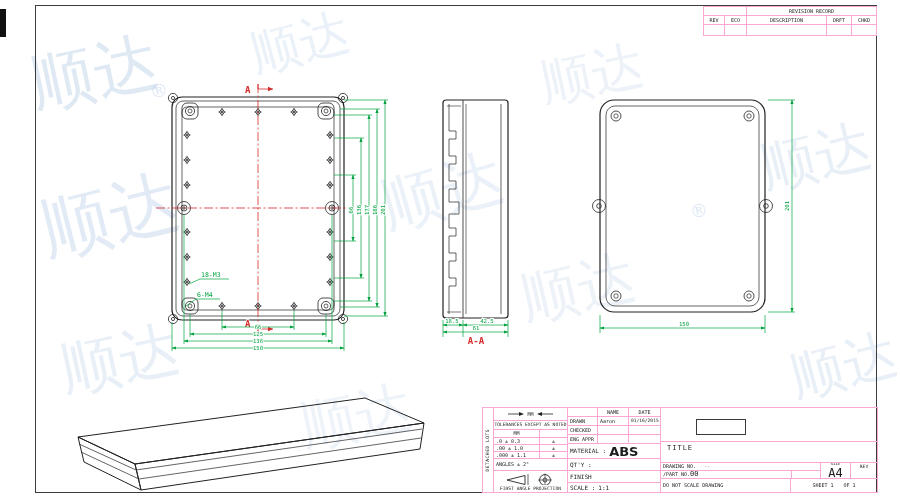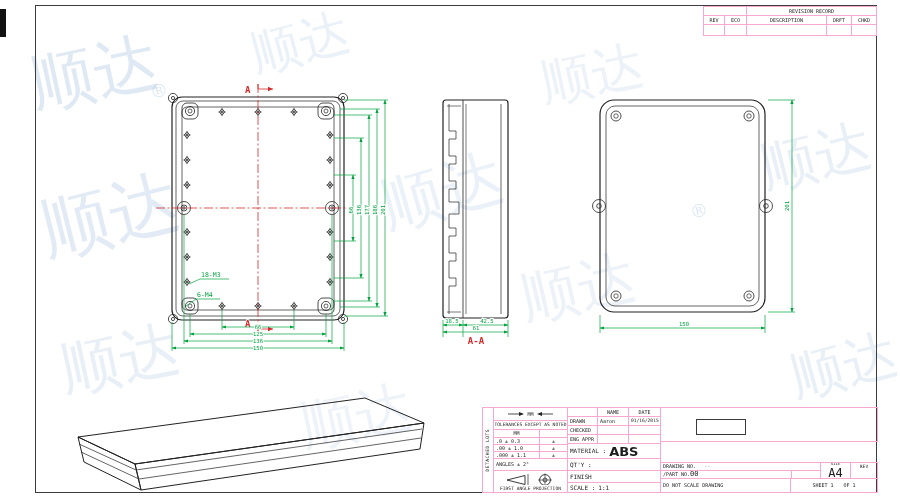--- a/index.html
+++ b/index.html
@@ -326,20 +326,21 @@
     <div class="cell" style="left:85px;top:51px;width:94px;height:13px;">QT'Y :</div>
     <div class="cell" style="left:85px;top:63px;width:94px;height:13px;">FINISH</div>
     <div class="cell" style="left:85px;top:75px;width:94px;height:11px;gap:3px;">
       <span>SCALE :</span>
       <span>1:1</span>
     </div>
 
     <div class="cell" style="left:178px;top:0;width:218px;height:35px;">
       <div style="position:absolute;left:35px;top:11px;width:48px;height:14px;border:1px solid #3a3a3a;"></div>
     </div>
+    <div class="cell" style="left:178px;top:34px;width:218px;height:22px;align-items:flex-start;padding-top:3px;padding-left:6px;font-size:7px;letter-spacing:1px;">TITLE</div>
     <div class="cell s5" style="left:178px;top:55px;width:161px;height:9px;gap:8px;">
       <span>DRAWING NO.</span>
       <span>--</span>
     </div>
     <div class="cell s5" style="left:178px;top:63px;width:132px;height:9px;gap:0;">
       <span>/PART NO.</span>
       <span style="font-size:7px;">00</span>
     </div>
     <div class="cell ctr" style="left:338px;top:55px;width:31px;height:17px;flex-direction:column;line-height:1;">
       <span style="font-size:4.2px;">SIZE</span>

